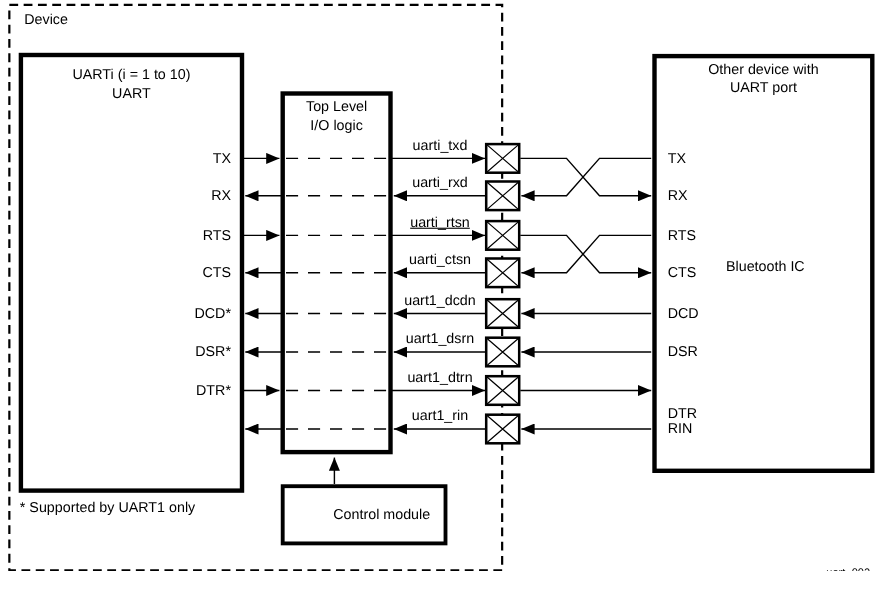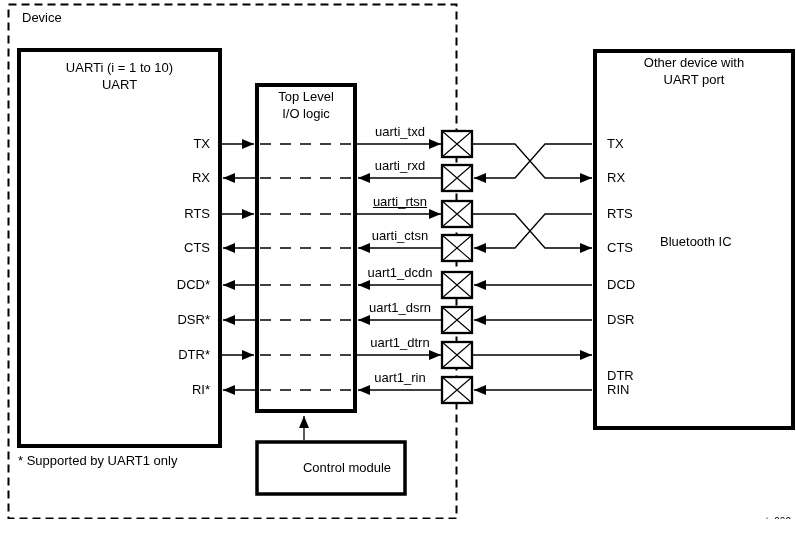--- a/index.html
+++ b/index.html
@@ -144,21 +144,20 @@
 
   <div class="lbl rt small" style="left:690px;top:516px;width:101px;">uart−002</div>
 
   <div class="lbl rt" style="left:95px;top:136px;width:115px;">TX</div>
   <div class="lbl rt" style="left:95px;top:170px;width:115px;">RX</div>
   <div class="lbl rt" style="left:95px;top:206px;width:115px;">RTS</div>
   <div class="lbl rt" style="left:95px;top:240px;width:115px;">CTS</div>
   <div class="lbl rt" style="left:95px;top:312px;width:115px;">DSR*</div>
   <div class="lbl rt" style="left:95px;top:277px;width:115px;">DCD*</div>
   <div class="lbl rt" style="left:95px;top:347px;width:115px;">DTR*</div>
-  <div class="lbl rt" style="left:95px;top:382px;width:115px;">RI*</div>
 
   <div class="lbl ctr" style="left:357px;top:124px;width:86px;">uarti_txd</div>
   <div class="lbl ctr" style="left:357px;top:158px;width:86px;">uarti_rxd</div>
   <div class="lbl ctr" style="left:357px;top:194px;width:86px;text-decoration:underline;">uarti_rtsn</div>
   <div class="lbl ctr" style="left:357px;top:228px;width:86px;">uarti_ctsn</div>
   <div class="lbl ctr" style="left:357px;top:265px;width:86px;">uart1_dcdn</div>
   <div class="lbl ctr" style="left:357px;top:300px;width:86px;">uart1_dsrn</div>
   <div class="lbl ctr" style="left:357px;top:335px;width:86px;">uart1_dtrn</div>
   <div class="lbl ctr" style="left:357px;top:370px;width:86px;">uart1_rin</div>
 

